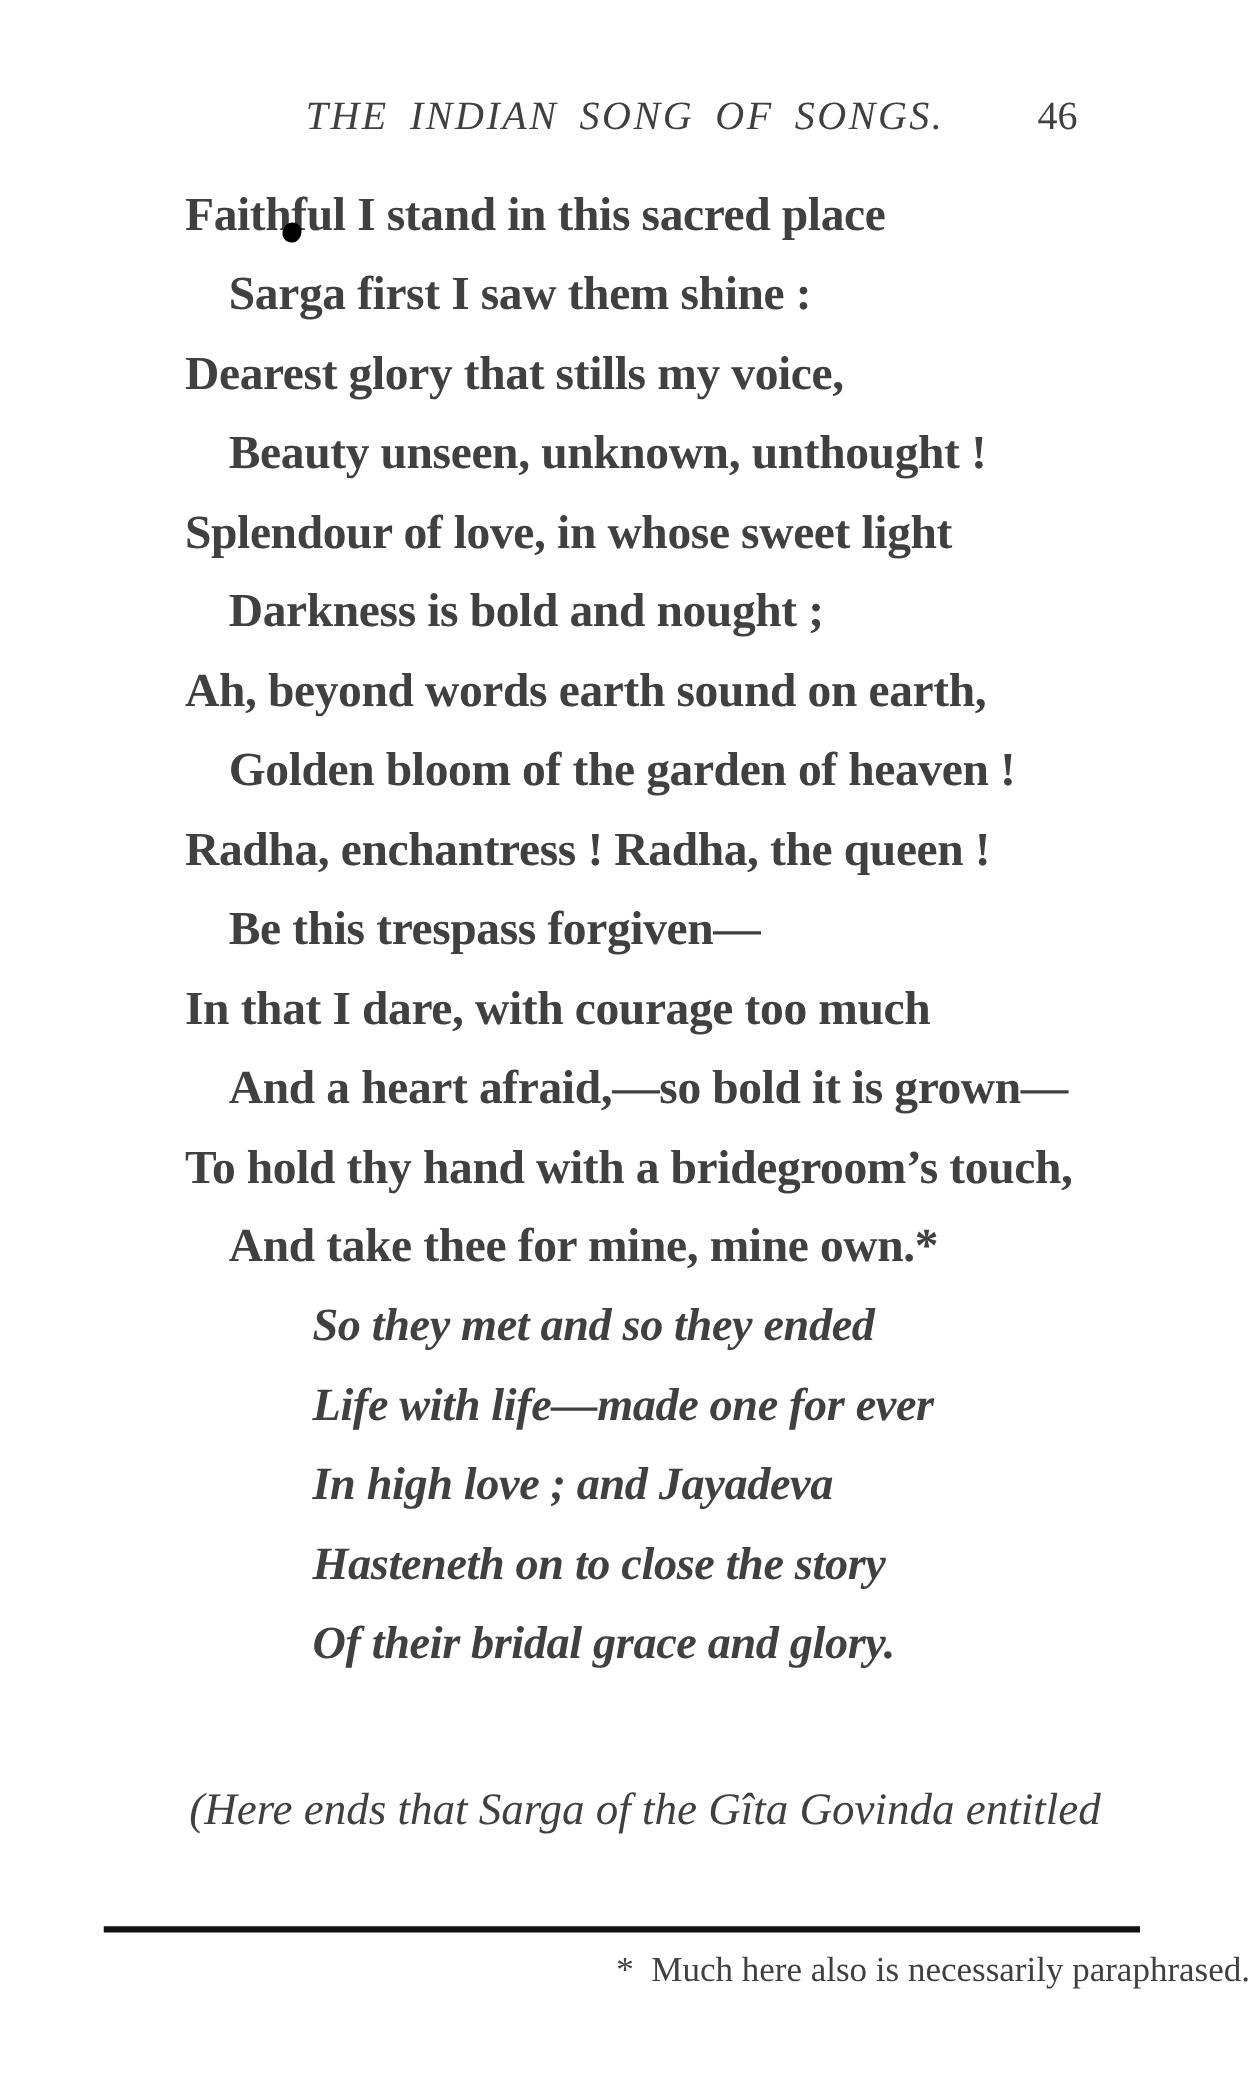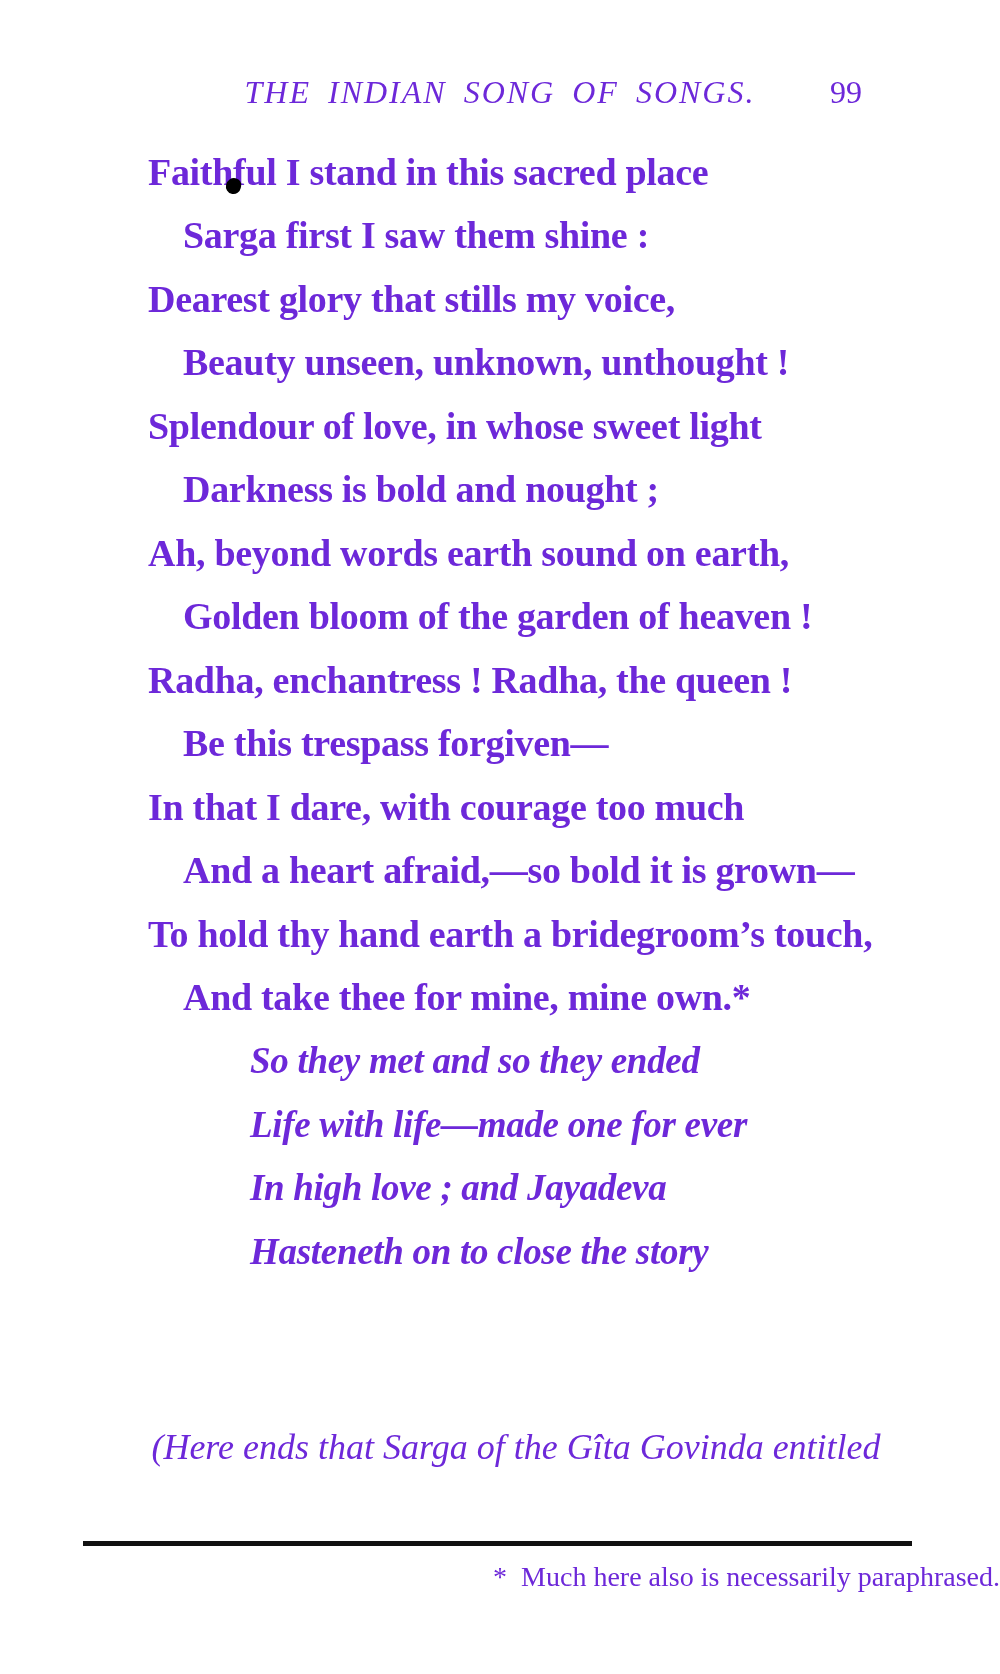--- a/index.html
+++ b/index.html
@@ -5,21 +5,21 @@
   html, body {
     margin: 0;
     padding: 0;
     background: #ffffff;
   }
   .page {
     position: relative;
     width: 1000px;
     height: 1674px;
     background: #ffffff;
-    color: #6d28d9;
+    color: #404040;
     font-family: "Liberation Serif", serif;
     overflow: hidden;
   }
   
   .running-head {
     position: absolute;
     top: 74px;
     left: 0;
     width: 100%;
     height: 40px;
@@ -113,43 +113,44 @@
     transform: rotate(12deg);
   }
 </style>
 </head>
 <body>
 
 <div class="page">
 
   <header class="running-head">
     <span class="head-title">THE INDIAN SONG OF SONGS.</span>
-    <span class="page-number">99</span>
+    <span class="page-number">46</span>
   </header>
 
   <main class="poem">
     <div class="line">Faithful I stand in this sacred place</div>
     <div class="line indent">Sarga first I saw them shine :</div>
     <div class="line">Dearest glory that stills my voice,</div>
     <div class="line indent">Beauty unseen, unknown, unthought !</div>
     <div class="line">Splendour of love, in whose sweet light</div>
     <div class="line indent">Darkness is bold and nought ;</div>
     <div class="line">Ah, beyond words earth sound on earth,</div>
     <div class="line indent">Golden bloom of the garden of heaven !</div>
     <div class="line">Radha, enchantress ! Radha, the queen !</div>
     <div class="line indent">Be this trespass forgiven—</div>
     <div class="line">In that I dare, with courage too much</div>
     <div class="line indent">And a heart afraid,—so bold it is grown—</div>
-    <div class="line">To hold thy hand earth a bridegroom’s touch,</div>
+    <div class="line">To hold thy hand with a bridegroom’s touch,</div>
     <div class="line indent">And take thee for mine, mine own.*</div>
 
     <div class="line italic">So they met and so they ended</div>
     <div class="line italic">Life with life—made one for ever</div>
     <div class="line italic">In high love ; and Jayadeva</div>
     <div class="line italic">Hasteneth on to close the story</div>
+    <div class="line italic">Of their bridal grace and glory.</div>
   </main>
 
   <div class="colophon">
     <div class="colophon-line1">(Here ends that Sarga of the Gîta Govinda entitled</div>
   </div>
 
   <div class="footnote-rule"></div>
 
   <div class="footnote">
     <span class="marker">*</span><span>Much here also is necessarily paraphrased.</span>

